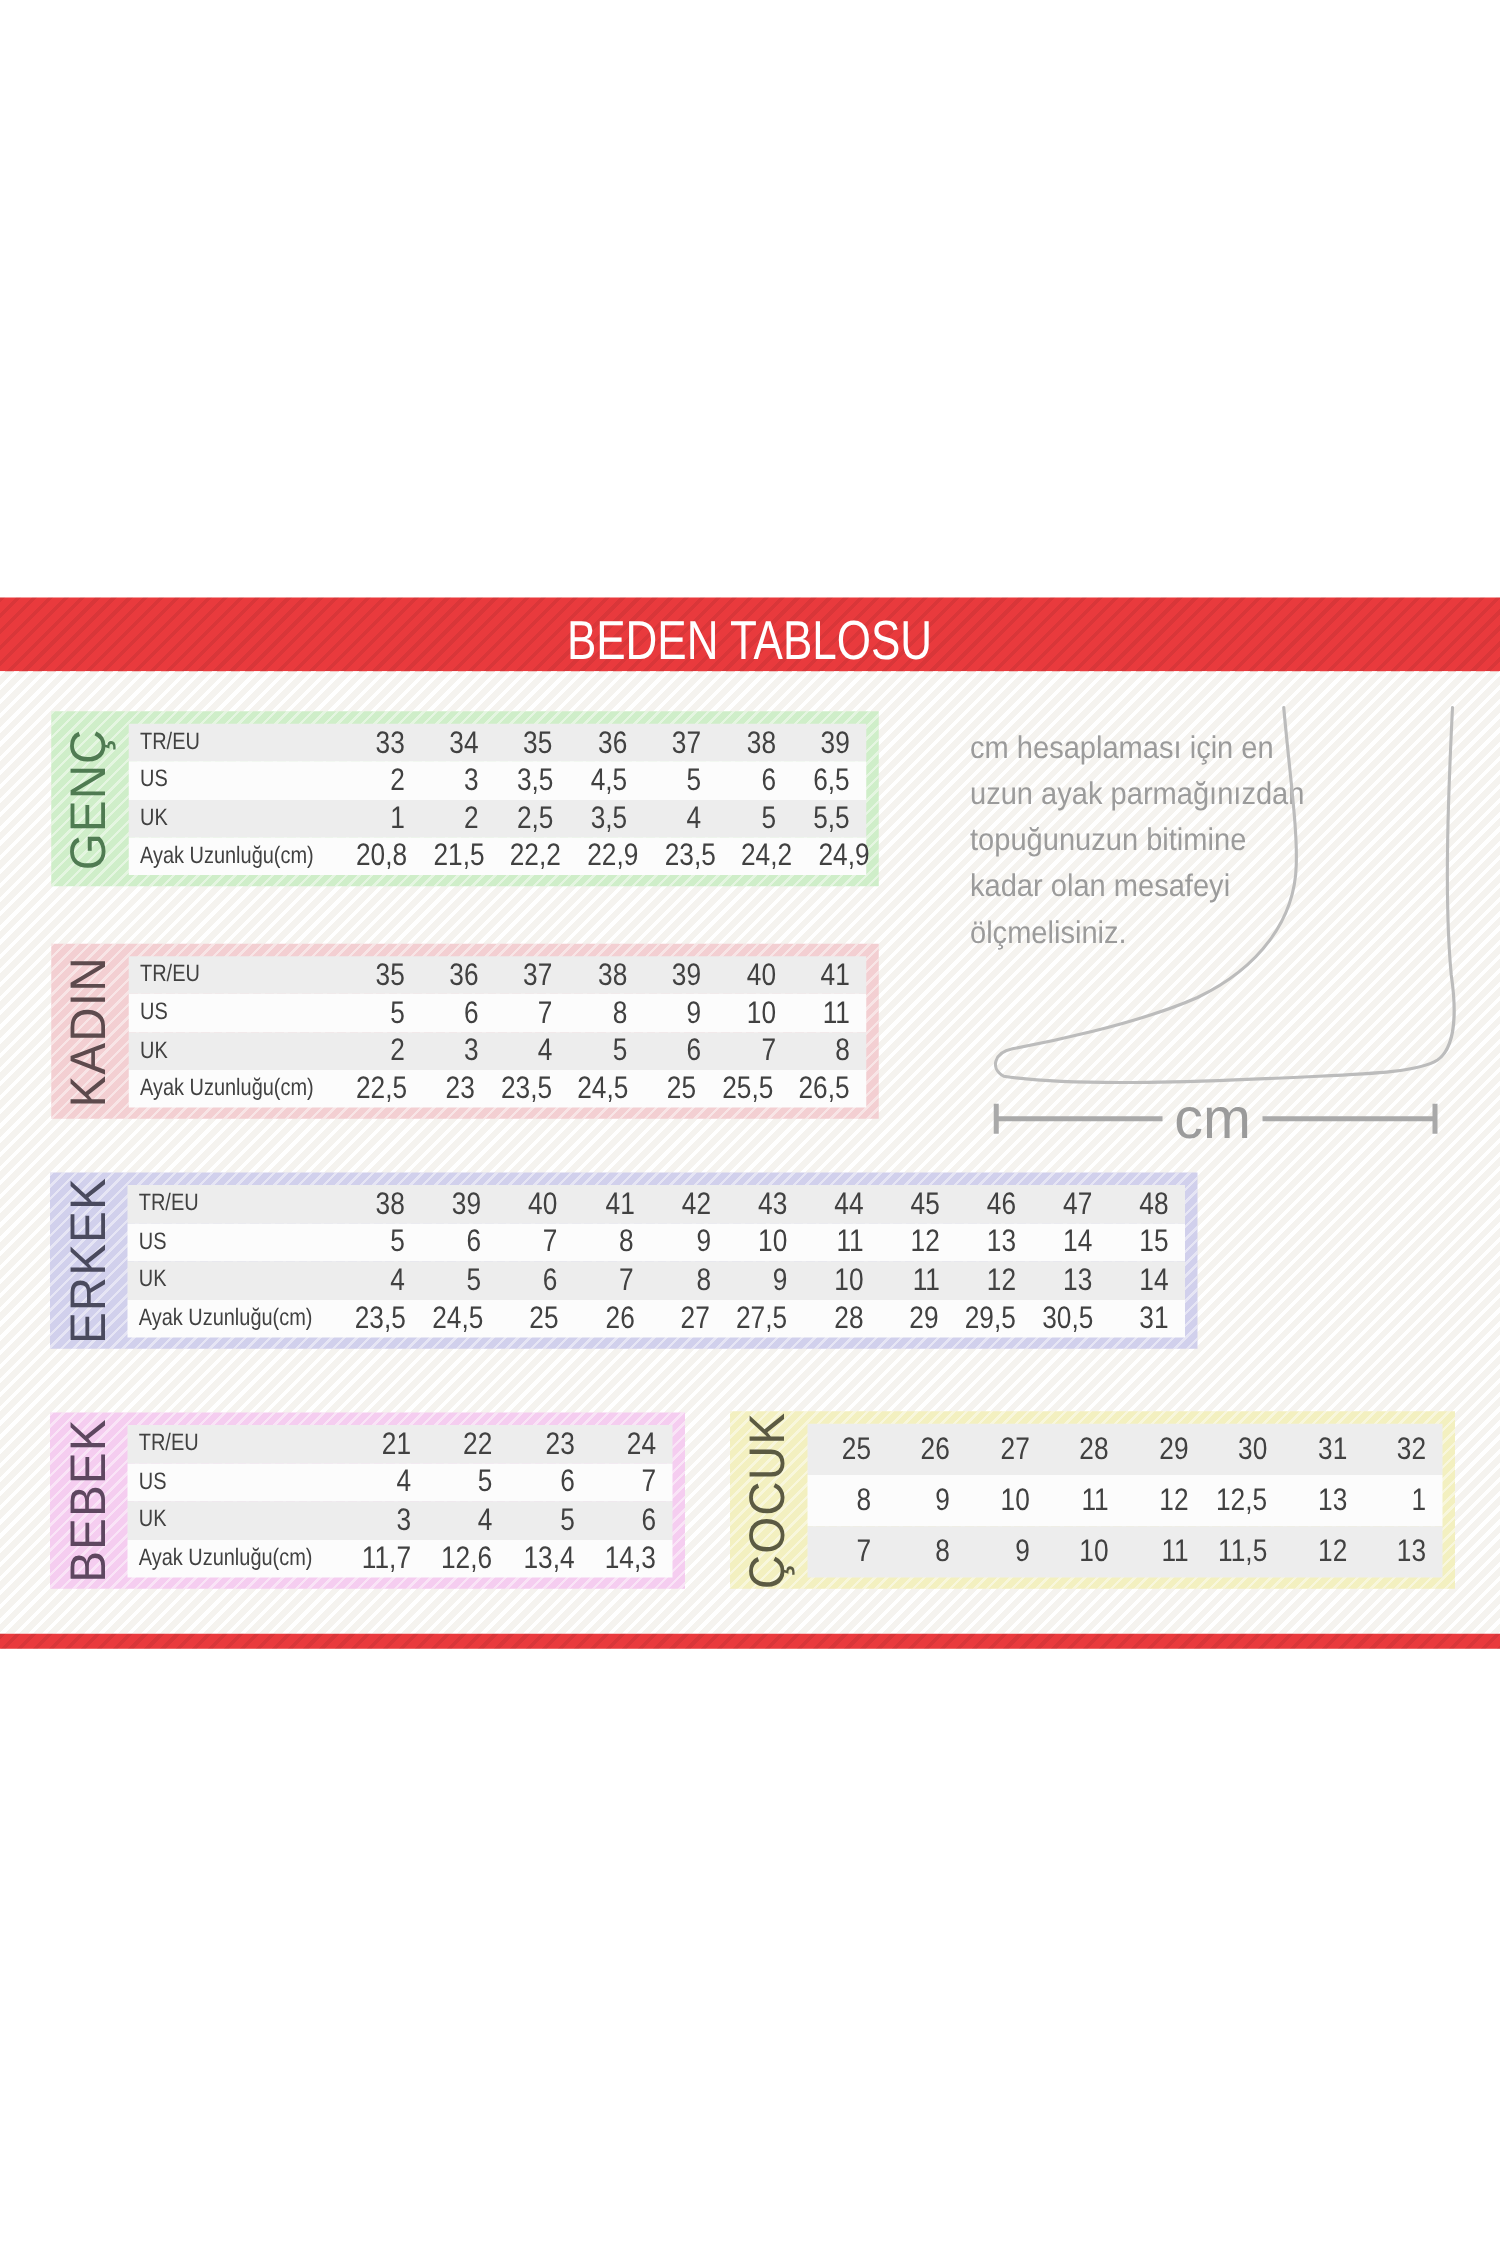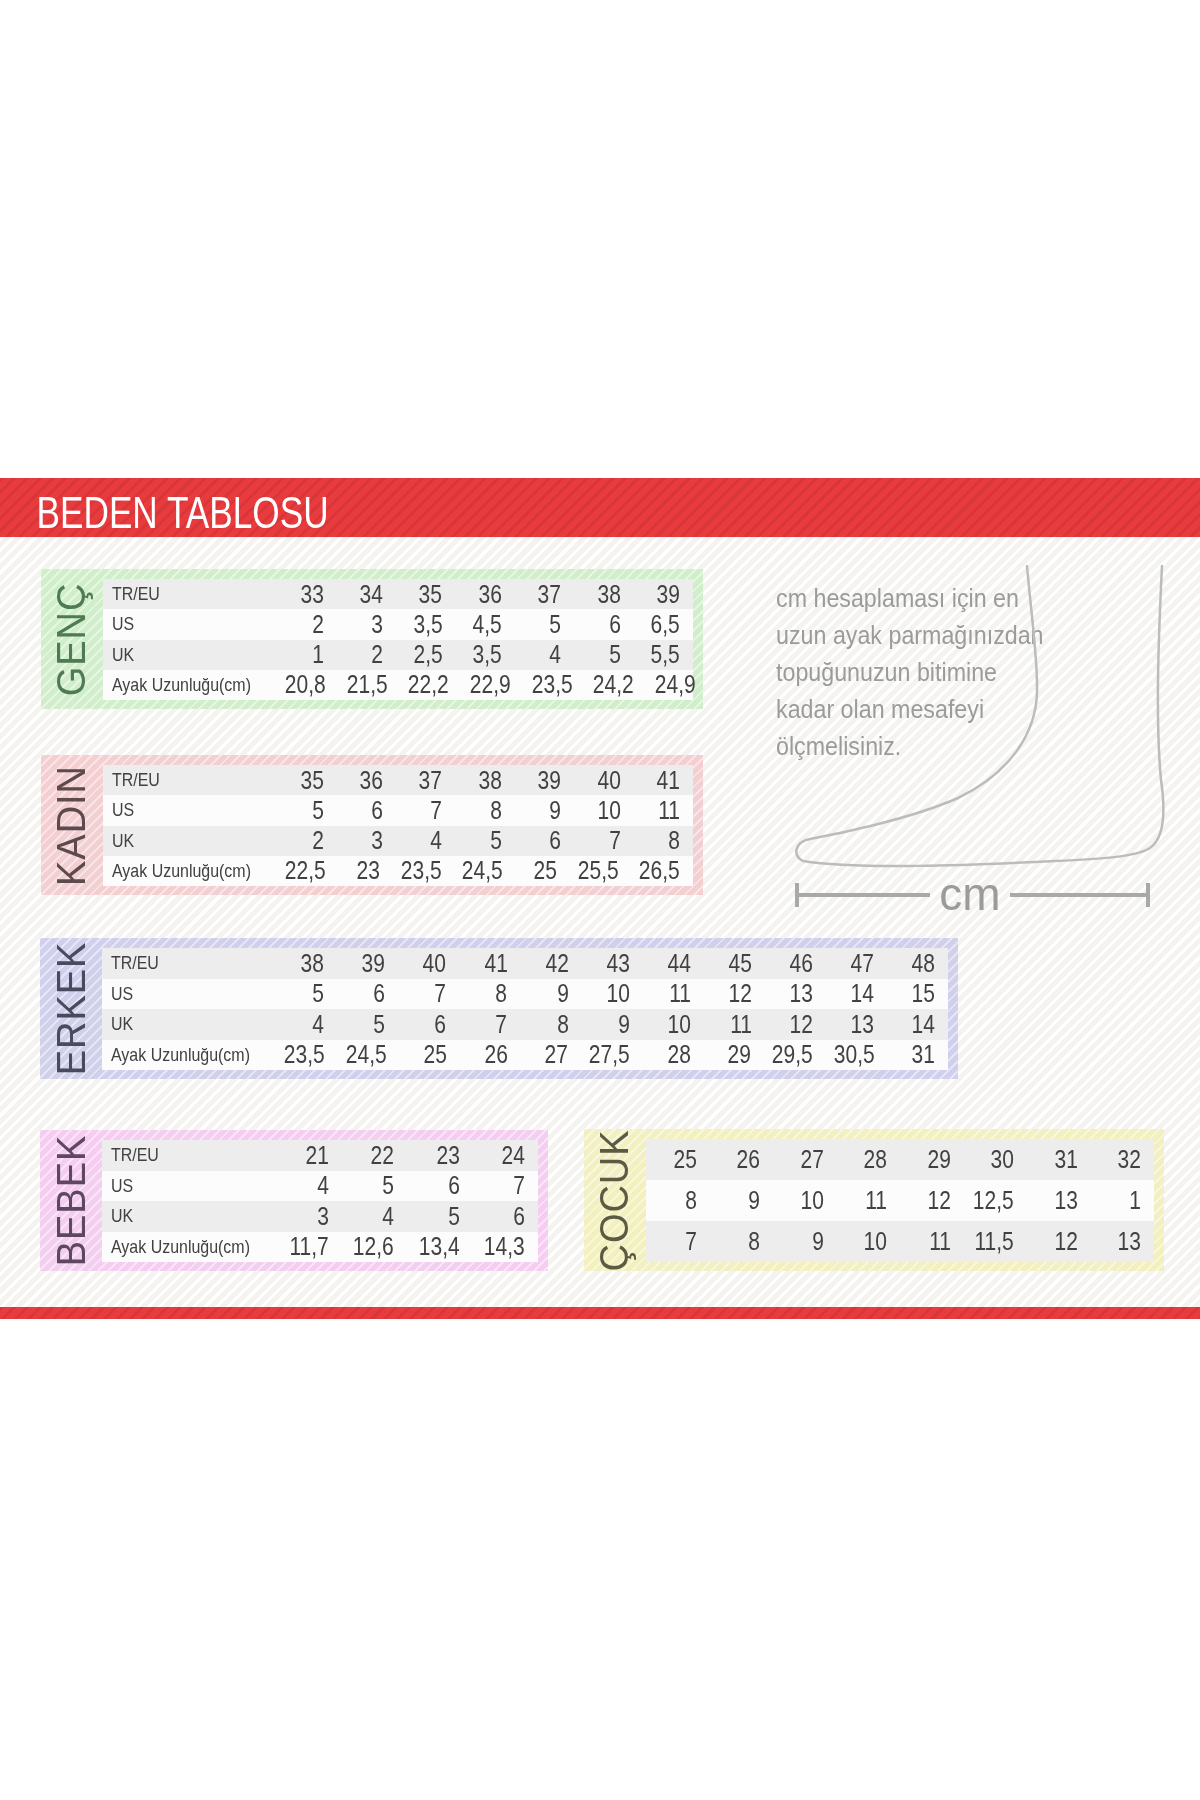--- a/index.html
+++ b/index.html
@@ -3,21 +3,21 @@
 <meta charset="utf-8">
 <style>
   html,body{margin:0;padding:0;background:#ffffff;}
   .page{position:relative;width:1200px;height:1800px;background:#ffffff;overflow:hidden;
         font-family:"Liberation Sans",sans-serif;-webkit-font-smoothing:antialiased;}
 
   
   .banner{position:absolute;left:0;top:478px;width:1200px;height:69px;
           background-color:#e93a3d;
           background-image:repeating-linear-gradient(135deg,rgba(0,0,0,0.07) 0 3px,rgba(0,0,0,0) 3px 9px);
-          display:flex;align-items:center;justify-content:flex-start;}
+          display:flex;align-items:center;justify-content:center;}
   .banner-title{color:#ffffff;font-size:44px;letter-spacing:0px;
                 display:inline-block;transform:scaleX(0.80);white-space:nowrap;}
 
   
   .content-bg{position:absolute;left:0;top:537px;width:1200px;height:770px;
           background-color:#f5f3ef;
           background-image:repeating-linear-gradient(135deg,#ffffff 0 3px,rgba(255,255,255,0) 3px 8px);}
 
   .bottom-bar{position:absolute;left:0;top:1307px;width:1200px;height:12px;
           background-color:#e93a3d;

